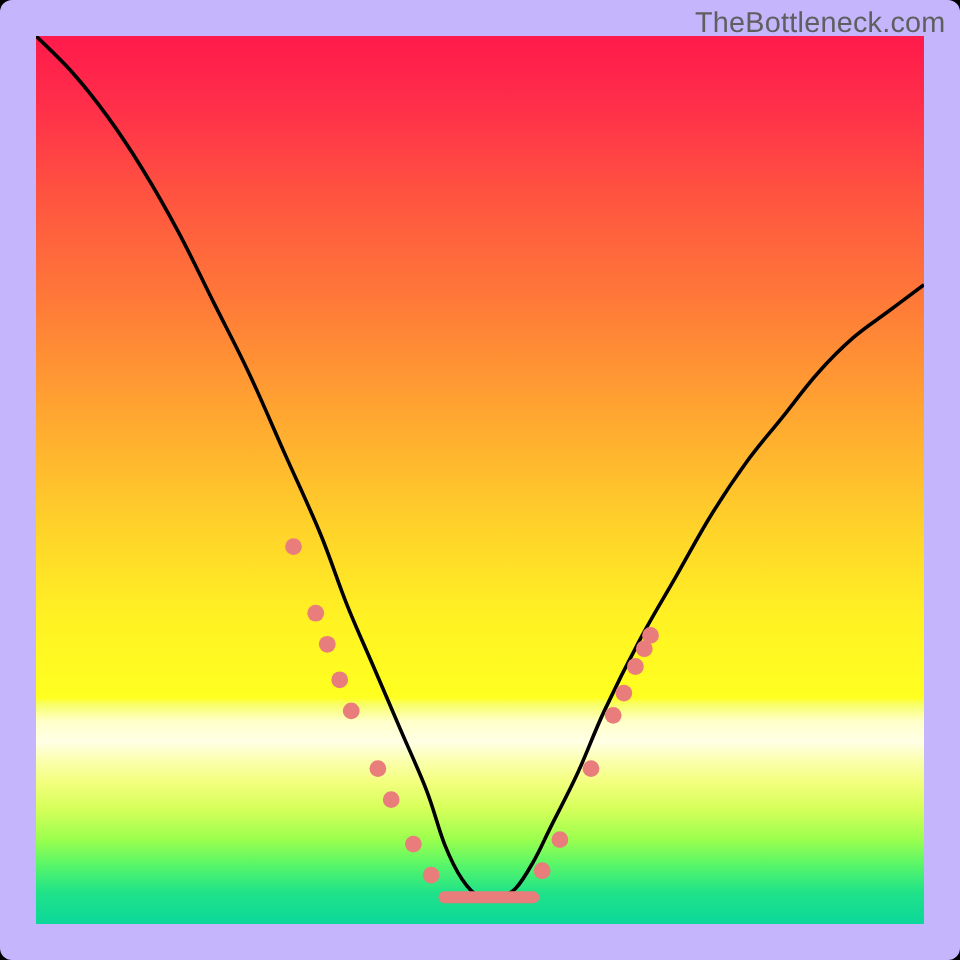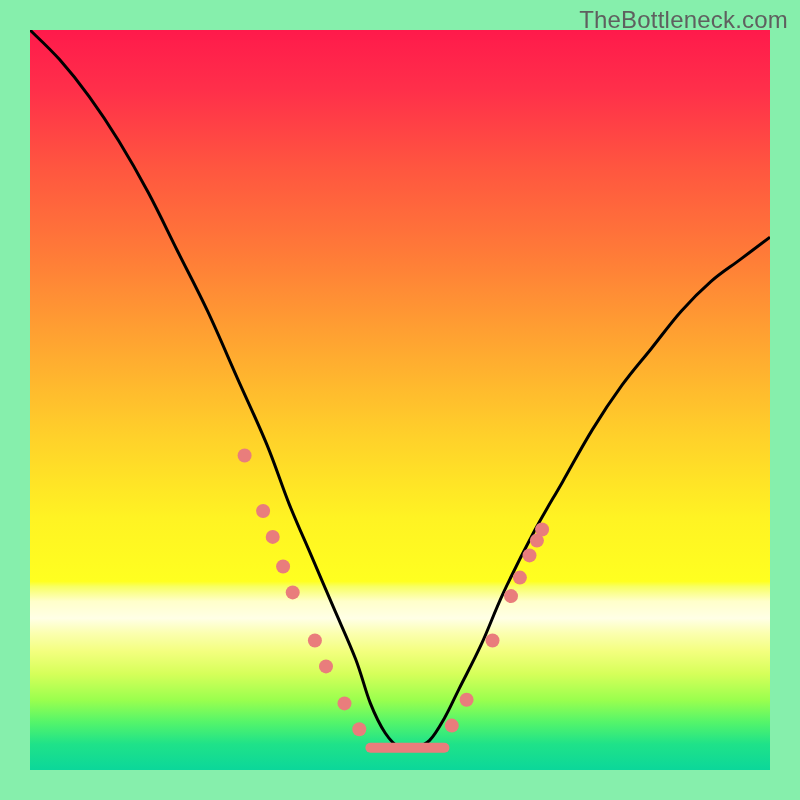--- a/index.html
+++ b/index.html
@@ -8,21 +8,22 @@
     width: 800px;
     height: 800px;
     background: #000;
     overflow: hidden;
     font-family: Arial, Helvetica, sans-serif;
   }
   .stage {
     position: relative;
     width: 800px;
     height: 800px;
-    background: #86efac;
+    background: #c4b5fd;
+    border-radius: 10px;
   }
   .plot-area {
     position: absolute;
     left: 30px;
     top: 30px;
     width: 740px;
     height: 740px;
     overflow: hidden;
   }
   .watermark {

